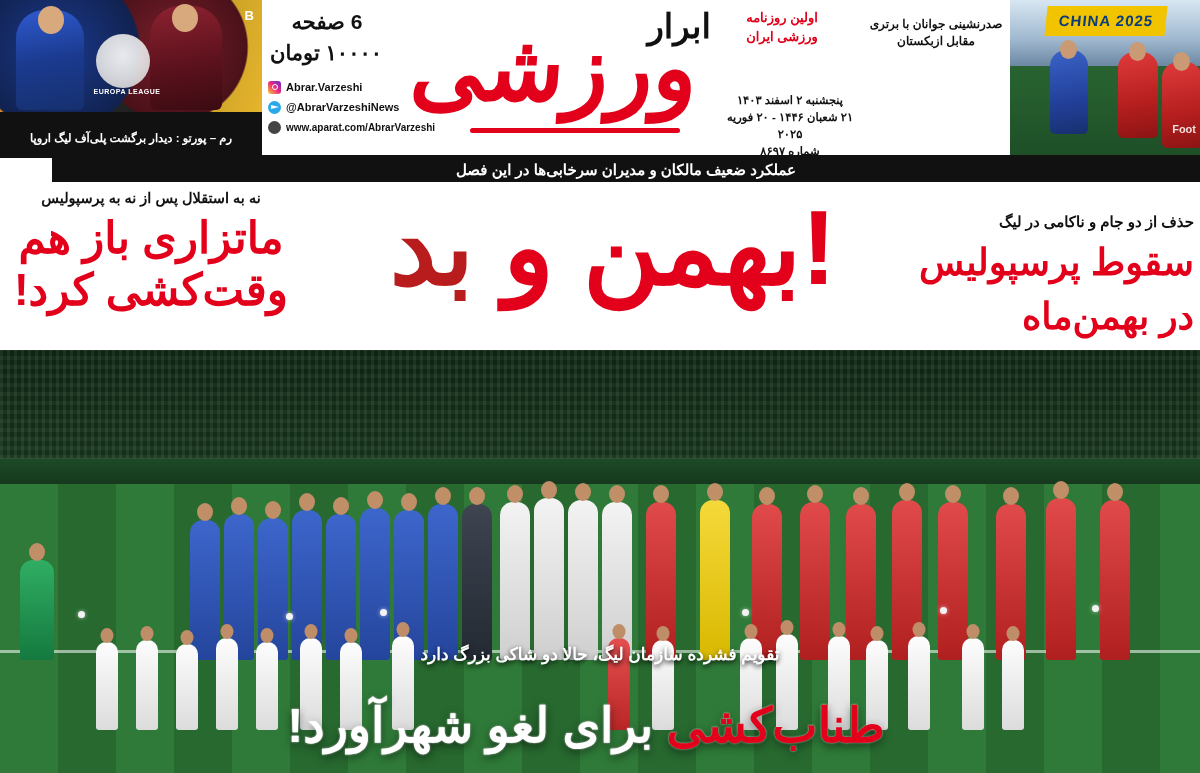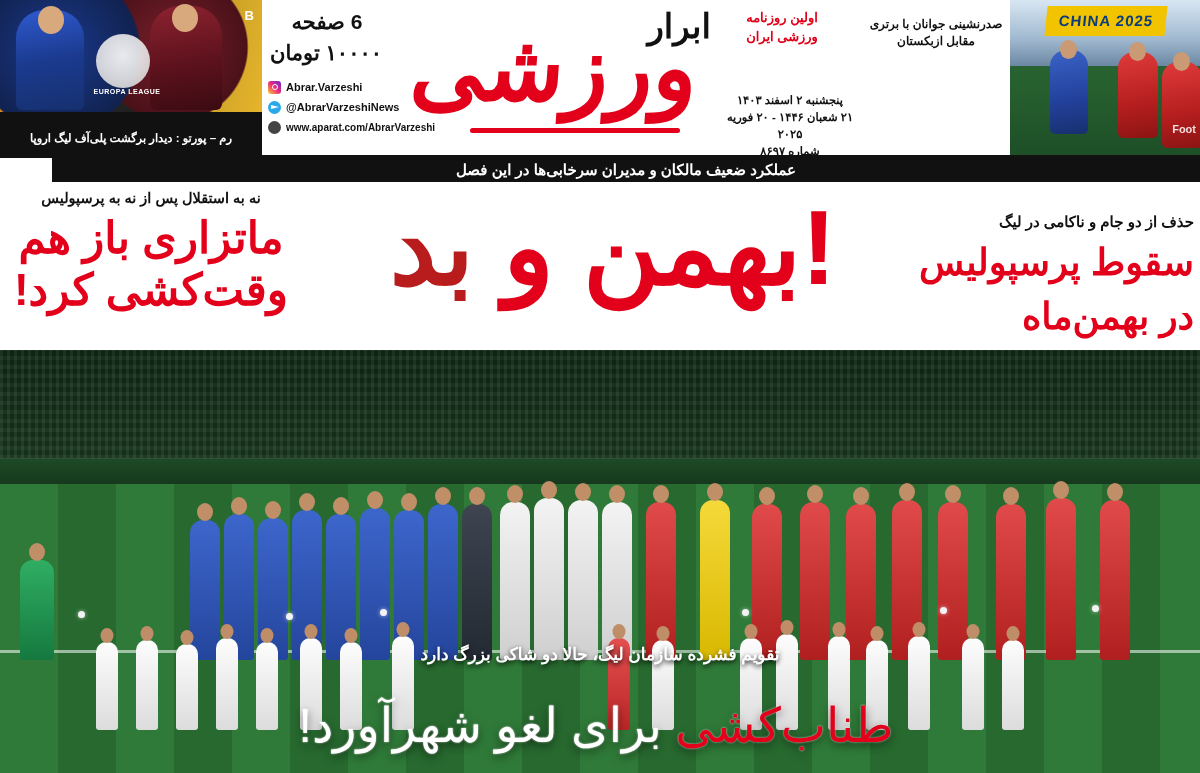--- a/index.html
+++ b/index.html
@@ -535,26 +535,26 @@
     width: 1200px;
     text-align: center;
     color: #ffffff;
     font-size: 17px;
     font-weight: bold;
     text-shadow: 0 2px 5px rgba(0,0,0,.9);
     margin-top: 24px;
   }
   .photo-headline {
     position: absolute;
-    left: 16px;
+    left: 6px;
     bottom: 20px;
     width: 1160px;
     text-align: center;
     font-size: 48px;
-    font-weight: normal;
+    font-weight: bold;
     color: #e2001a;
     text-shadow: 0 3px 10px rgba(0,0,0,.55), 0 0 2px #fff;
     letter-spacing: -1px;
   }
   .photo-headline .wh { color: #ffffff; }
 
   
   .foot {
     position: relative;
     width: 1200px;

